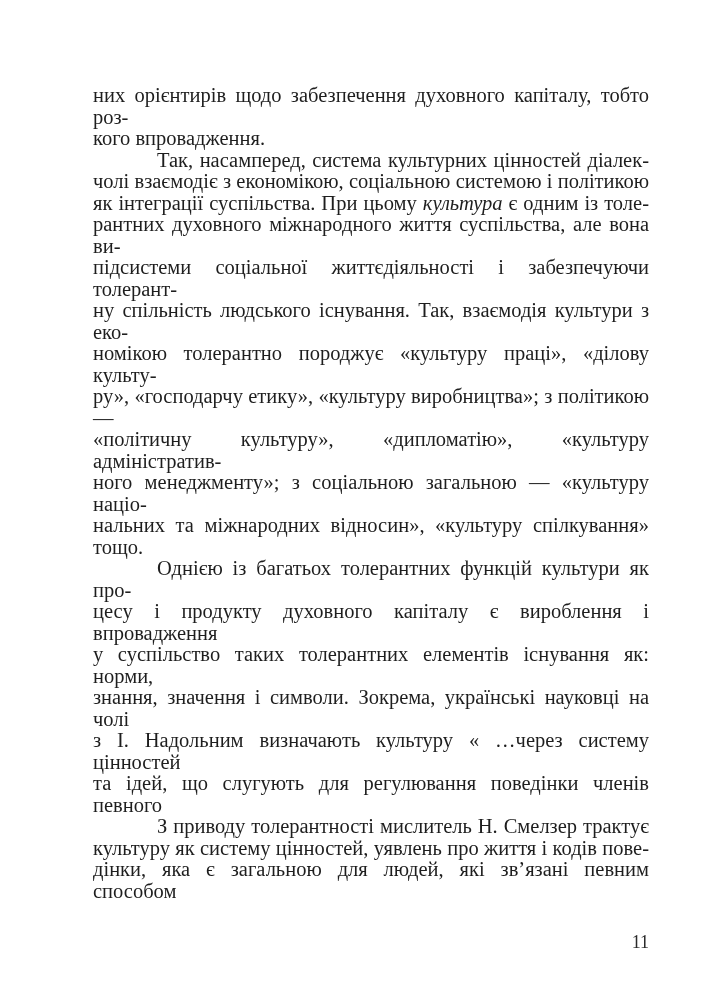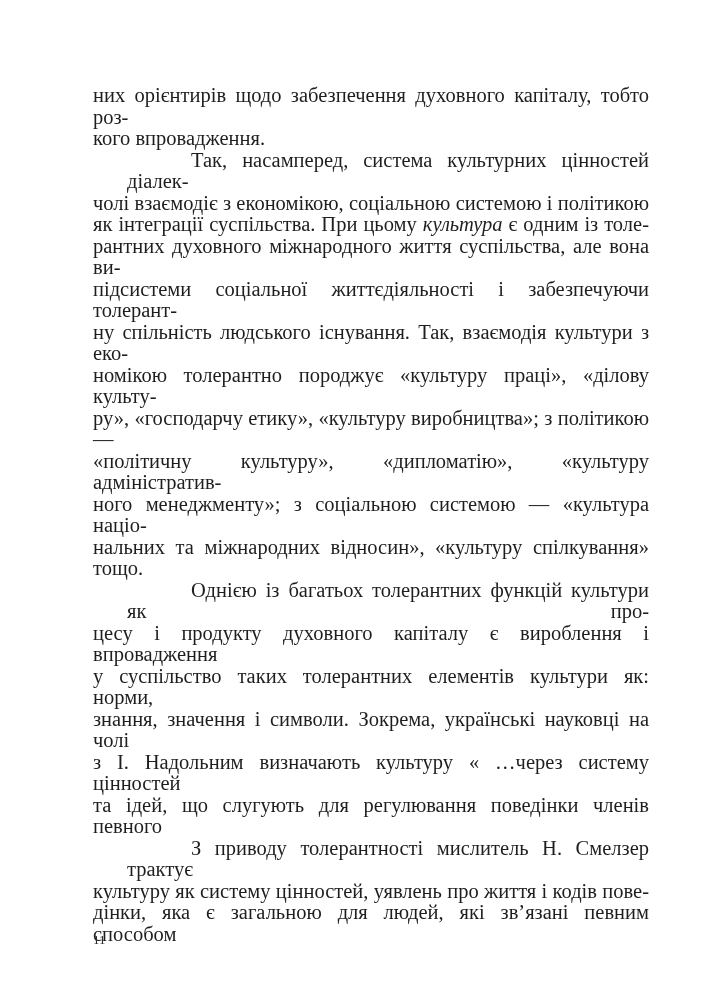--- a/index.html
+++ b/index.html
@@ -27,55 +27,54 @@
     text-align: justify;
     text-align-last: justify;
     white-space: normal;
     font-family: Liberation Serif, serif;
   }
   .line.last {
     text-align-last: left;
   }
   .line.indent {
     text-indent: 64px;
-    margin-left: 34px;
   }
   .italic {
     font-style: italic;
   }
   .page-number {
     position: absolute;
     top: 932px;
     left: 93px;
     width: 556px;
-    text-align: left;
-    font-size: 13px;
+    text-align: right;
+    font-size: 18px;
     color: #2a2a2a;
   }
 </style>
 </head>
 <body>
 
 <div class="text-block">
     <div class="line"><span>них орієнтирів щодо забезпечення духовного капіталу, тобто роз-</span></div>
     <div class="line last"><span>кого впровадження.</span></div>
     <div class="line indent"><span>Так, насамперед, система культурних цінностей діалек-</span></div>
     <div class="line"><span>чолі взаємодіє з економікою, соціальною системою і політикою</span></div>
     <div class="line"><span>як інтеграції суспільства. При цьому </span><span class="italic">культура</span><span> є одним із толе-</span></div>
     <div class="line"><span>рантних духовного міжнародного життя суспільства, але вона ви-</span></div>
     <div class="line"><span>підсистеми соціальної життєдіяльності і забезпечуючи толерант-</span></div>
     <div class="line"><span>ну спільність людського існування. Так, взаємодія культури з еко-</span></div>
     <div class="line"><span>номікою толерантно породжує «культуру праці», «ділову культу-</span></div>
     <div class="line"><span>ру», «господарчу етику», «культуру виробництва»; з політикою —</span></div>
     <div class="line"><span>«політичну культуру», «дипломатію», «культуру адміністратив-</span></div>
-    <div class="line"><span>ного менеджменту»; з соціальною системою — «культура націо-</span></div>
+    <div class="line"><span>ного менеджменту»; з соціальною загальною — «культуру націо-</span></div>
     <div class="line last"><span>нальних та міжнародних відносин», «культуру спілкування» тощо.</span></div>
     <div class="line indent"><span>Однією із багатьох толерантних функцій культури як про-</span></div>
     <div class="line"><span>цесу і продукту духовного капіталу є вироблення і впровадження</span></div>
-    <div class="line"><span>у суспільство таких толерантних елементів культури як: норми,</span></div>
+    <div class="line"><span>у суспільство таких толерантних елементів існування як: норми,</span></div>
     <div class="line"><span>знання, значення і символи. Зокрема, українські науковці на чолі</span></div>
     <div class="line"><span>з І. Надольним визначають культуру « …через систему цінностей</span></div>
     <div class="line"><span>та ідей, що слугують для регулювання поведінки членів певного</span></div>
     <div class="line indent"><span>З приводу толерантності мислитель Н. Смелзер трактує</span></div>
     <div class="line"><span>культуру як систему цінностей, уявлень про життя і кодів пове-</span></div>
     <div class="line"><span>дінки, яка є загальною для людей, які зв’язані певним способом</span></div>
   </div>
 
 <div class="page-number">11</div>
 

